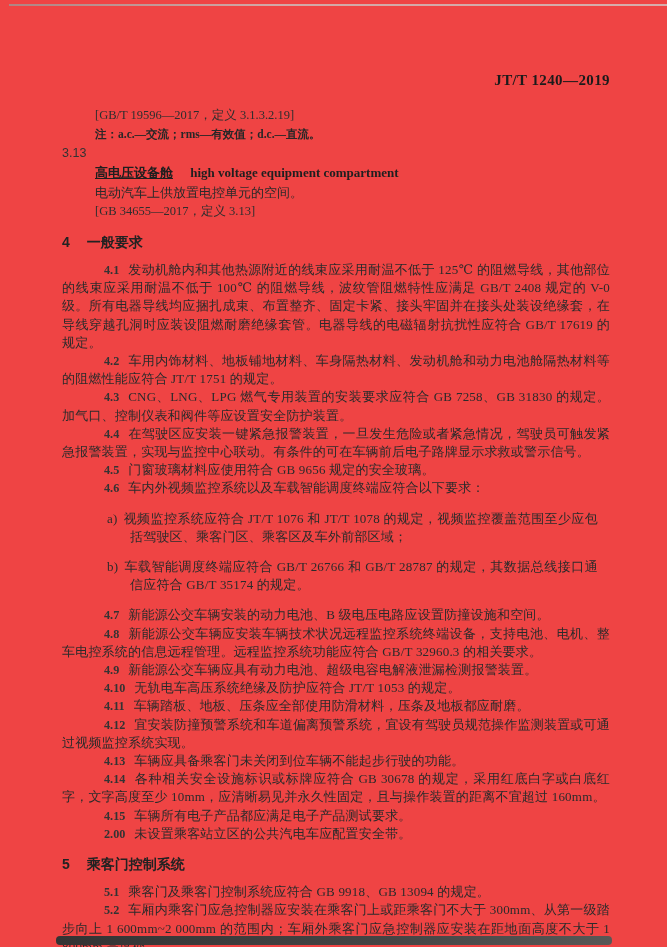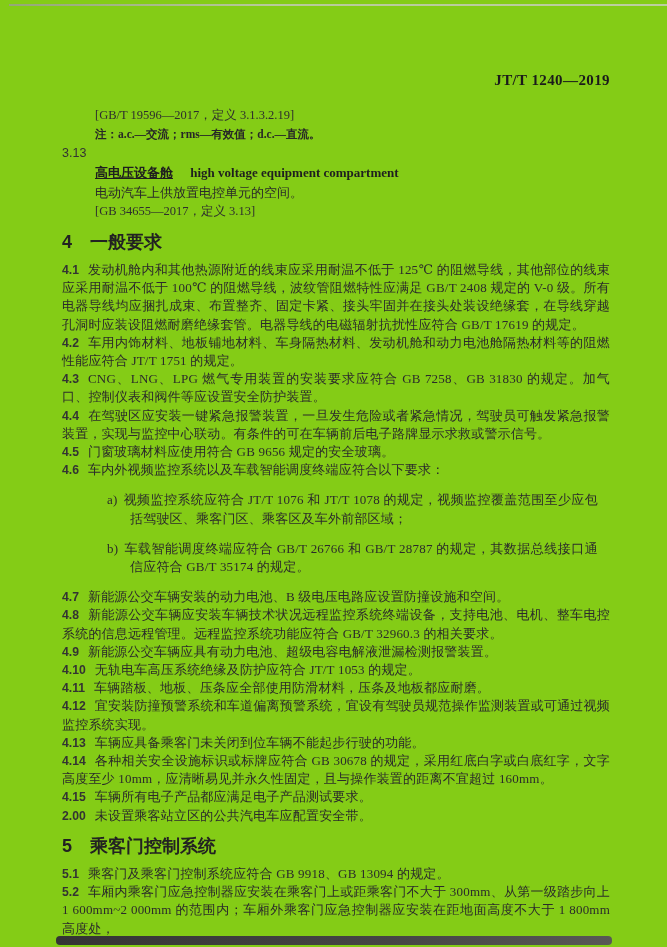--- a/index.html
+++ b/index.html
@@ -1,18 +1,18 @@
 <!DOCTYPE html>
 <html lang="zh"><head>
 <meta charset="utf-8">
 <style>
   html,body{margin:0;padding:0;}
   body{width:667px;height:947px;overflow:hidden;background:#e9e9e9;}
   .page{
-    position:relative;width:667px;height:947px;background:#84cc16;
+    position:relative;width:667px;height:947px;background:#ef4444;
     font-family:"Liberation Serif","DejaVu Serif",serif;color:#2a2a2a;
     box-sizing:border-box;
   }
   .scan-top-line{
     position:absolute;top:4px;left:9px;right:0;height:2px;
     background:linear-gradient(to right,#9a9a98,#c9c9c7 40%,#cfcfcd);
     opacity:.75;
   }
   .scan-bottom-bar{
     position:absolute;top:936px;left:56px;width:556px;height:9px;
@@ -30,32 +30,33 @@
   .clause-no-block{
     font-family:"Liberation Sans","DejaVu Sans",sans-serif;
     font-size:12.5px;line-height:19px;color:#333;
   }
   .termline{line-height:20px;font-size:13px;}
   .term-zh{font-family:"Liberation Sans","DejaVu Sans",sans-serif;font-weight:bold;color:#1f1f1f;text-decoration:underline;}
   .term-en{font-family:"Liberation Serif","DejaVu Serif",serif;font-weight:bold;margin-left:14px;color:#1f1f1f;}
   .defline{font-size:13px;line-height:19px;}
   h2.sec{
     font-family:"Liberation Sans","DejaVu Sans",sans-serif;
-    font-size:18px;font-weight:bold;color:#222;
+    font-size:14px;font-weight:bold;color:#222;
     margin:11px 0 9px 0;line-height:20px;
   }
   h2.sec .sec-num{margin-right:13px;}
   p.clause{
     margin:0;text-align:justify;font-size:13px;line-height:18.2px;
     letter-spacing:.2px;color:#2b2b2b;
   }
   p.clause .num{
-    font-family:Liberation Sans, sans-serif;
+    font-family:Liberation Serif, serif;
     font-size:12.2px;font-weight:600;color:#333;margin-right:9px;
     letter-spacing:0;
+    margin-left:42px;
   }
   p.subitem{
     margin:12px;text-align:justify;font-size:13px;line-height:18.2px;
     letter-spacing:.2px;color:#2b2b2b;
     padding-left:56px;text-indent:-23px;
   }
   p.subitem .sub-label{margin-right:6px;}
   .page-number{
     text-align:right;font-size:13px;line-height:18px;margin-top:7px;
     padding-right:26px;color:#2a2a2a;

